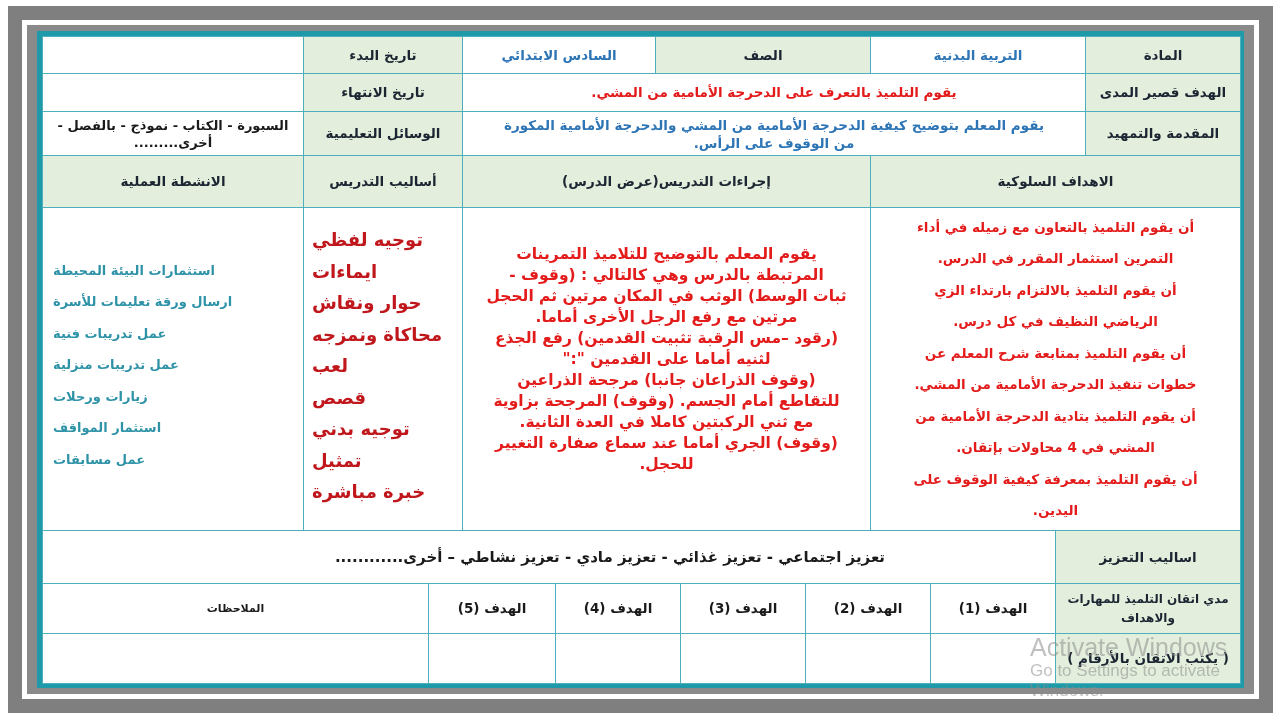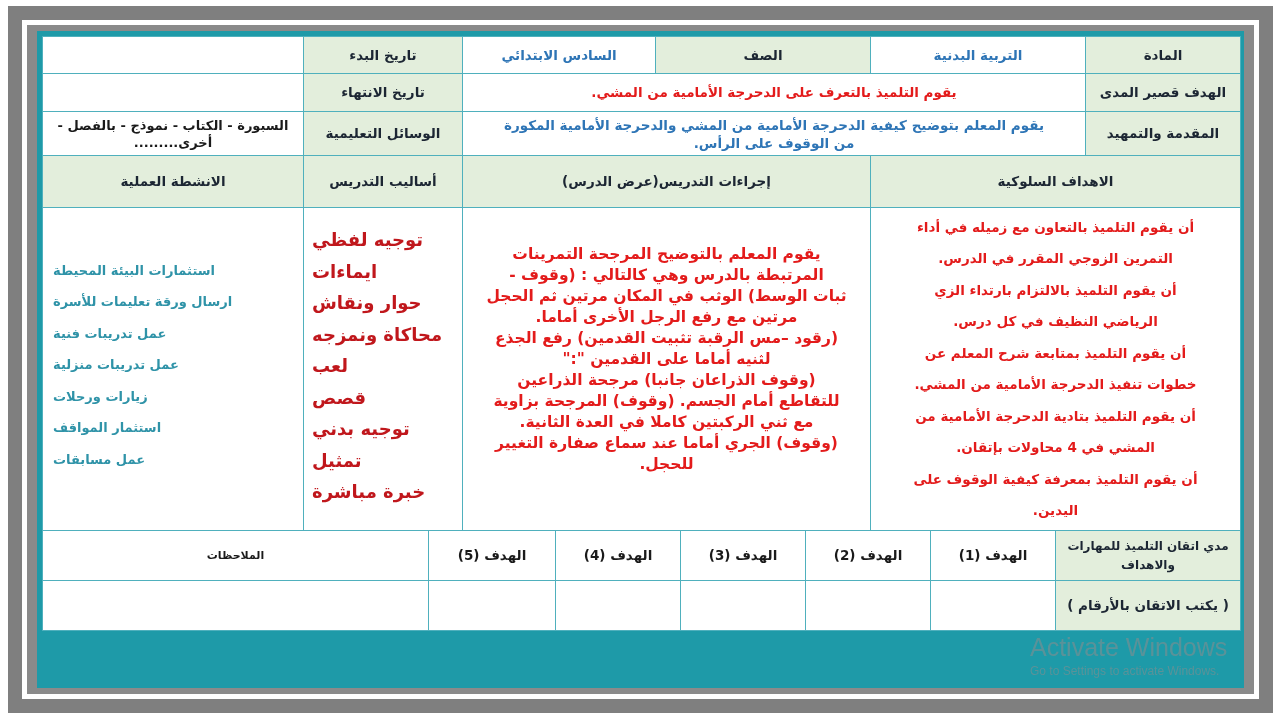--- a/index.html
+++ b/index.html
@@ -19,21 +19,21 @@
   .teal { color:#2f93a8; }
   .black { color:#1a1a1a; }
   .list { display:flex; flex-direction:column; align-items:flex-end; direction:rtl; }
   .list span { display:block; }
   .methods span { line-height:31.5px; font-size:18px; }
   .acts span { line-height:31.5px; font-size:13px; }
   .objs { direction:rtl; text-align:center; font-size:13.5px; line-height:31.5px; }
   .proc { direction:rtl; text-align:center; font-size:15.5px; line-height:21px; }
   .watermark { position:absolute; left:1030px; top:633px; color:rgba(140,140,140,0.55); font-family:"Liberation Sans", sans-serif; pointer-events:none; }
   .watermark .l1 { font-size:25px; line-height:28px; }
-  .watermark .l2 { font-size:12px; line-height:20px; }
+  .watermark .l2 { font-size:17px; line-height:20px; }
 </style>
 </head>
 <body>
 
 <div class="frame-outer"></div>
 <div class="frame-white"></div>
 <div class="frame-inner"></div>
 <div class="sheet"></div>
 
 <table class="plan">
@@ -97,37 +97,37 @@
         <span>محاكاة ونمزجه</span>
         <span>لعب</span>
         <span>قصص</span>
         <span>توجيه بدني</span>
         <span>تمثيل</span>
         <span>خبرة مباشرة</span>
       </div>
     </td>
     <td class="w" colspan="2" style="padding:0 10px">
       <div class="proc red" style="margin-top:-20px">
-        <div>يقوم المعلم بالتوضيح المرجحة التمرينات</div>
+        <div>يقوم المعلم بالتوضيح للتلاميذ التمرينات</div>
         <div>المرتبطة بالدرس وهي كالتالي :  (وقوف -</div>
         <div>ثبات الوسط) الوثب في المكان مرتين ثم الحجل</div>
         <div>مرتين مع رفع الرجل الأخرى أماما.</div>
         <div>(رقود –مس الرقبة تثبيت القدمين) رفع الجذع</div>
         <div>لثنيه أماما على القدمين ":"</div>
         <div>(وقوف الذراعان جانبا) مرجحة الذراعين</div>
         <div>للتقاطع أمام الجسم.  (وقوف) المرجحة بزاوية</div>
         <div>مع ثني الركبتين كاملا في العدة الثانية.</div>
         <div>(وقوف) الجري أماما عند سماع صفارة التغيير</div>
         <div>للحجل.</div>
       </div>
     </td>
     <td class="w" colspan="2" style="padding:0 10px">
       <div class="objs red">
         <div>أن يقوم التلميذ بالتعاون مع زميله في أداء</div>
-        <div>التمرين الزوجي المقرر في الدرس.</div>
+        <div>التمرين استثمار المقرر في الدرس.</div>
         <div>أن يقوم التلميذ بالالتزام بارتداء الزي</div>
         <div>الرياضي النظيف في كل درس.</div>
         <div>أن يقوم التلميذ بمتابعة شرح المعلم عن</div>
         <div>خطوات تنفيذ الدحرجة الأمامية من المشي.</div>
         <div>أن يقوم التلميذ بتادية الدحرجة الأمامية من</div>
         <div>المشي في 4 محاولات بإتقان.</div>
         <div>أن يقوم التلميذ بمعرفة كيفية الوقوف على</div>
         <div>اليدين.</div>
       </div>
     </td>
@@ -139,20 +139,24 @@
   <colgroup>
     <col style="width:386px">
     <col style="width:127px">
     <col style="width:125px">
     <col style="width:125px">
     <col style="width:125px">
     <col style="width:125px">
     <col style="width:185px">
   </colgroup>
   <tbody>
+      <tr style="height:53px">
+    <td class="w rtl black" colspan="6" style="font-size:15px;text-align:right;padding-right:170px">تعزيز اجتماعي - تعزيز غذائي - تعزيز مادي - تعزيز نشاطي – أخرى............</td>
+    <td class="hdr rtl">اساليب التعزيز</td>
+  </tr>
   <tr style="height:50px">
     <td class="w rtl black" style="font-size:11px">الملاحظات</td>
     <td class="w rtl black">الهدف (5)</td>
     <td class="w rtl black">الهدف (4)</td>
     <td class="w rtl black">الهدف (3)</td>
     <td class="w rtl black">الهدف (2)</td>
     <td class="w rtl black">الهدف (1)</td>
     <td class="hdr rtl" style="font-size:12px;line-height:19px">مدي اتقان التلميذ للمهارات والاهداف</td>
   </tr>
   <tr style="height:50px">

